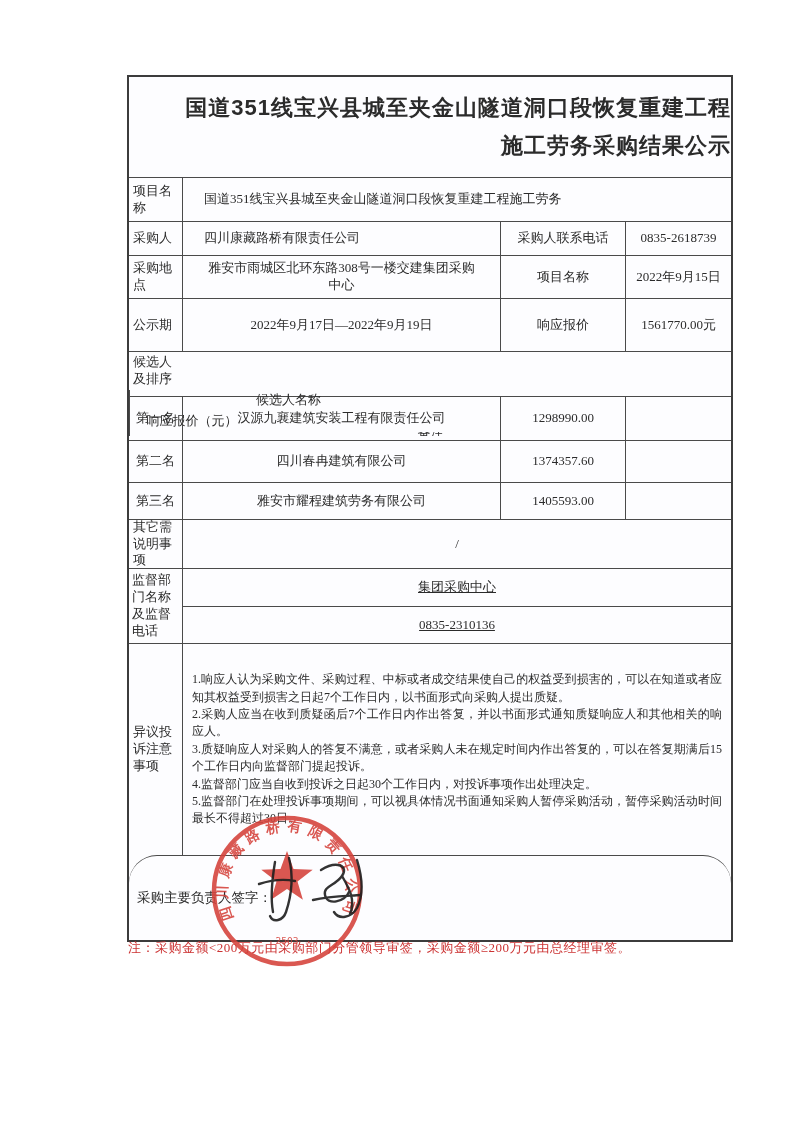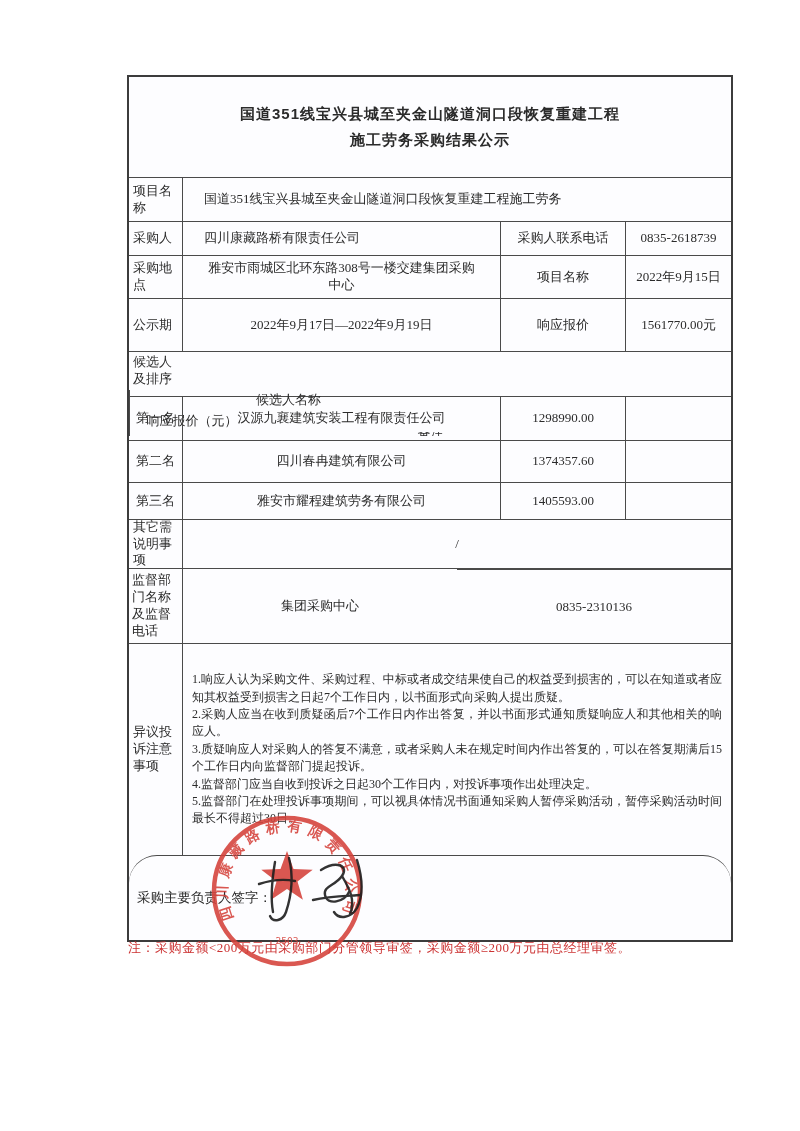--- a/index.html
+++ b/index.html
@@ -28,26 +28,26 @@
   .h44{height:44px;} .h34{height:34px;} .h43{height:43px;} .h53{height:53px;}
   .h45{height:45px;flex-direction:column;} .h44b{height:44px;} .h42{height:42px;} .h37{height:37px;}
   .h49{height:49px;} .h75{height:75px;} .h212{height:212px;} .h85{height:85px;border-radius:28px;}
 
   .label{justify-content:flex-start;text-align:left;padding:2px 4px;}
   .label-center{justify-content:center;padding:2px 3px;}
   .left{justify-content:flex-start;text-align:center;padding:2px 21px;}
   .center{justify-content:center;text-align:center;padding:2px 4px;}
 
   .title-cell{
-    width:100%;display:flex;flex-direction:column;justify-content:center;align-items:center;
+    width:100%;display:flex;flex-direction:column;justify-content:center;align-items:flex-end;
     font-family:"Liberation Sans","DejaVu Sans",sans-serif;font-weight:bold;
-    font-size:15px;line-height:1.75;letter-spacing:1px;
+    font-size:22px;line-height:1.75;letter-spacing:1px;
   }
 
-  .sup-col{flex:1;display:flex;flex-direction:row;}
+  .sup-col{flex:1;display:flex;flex-direction:column;text-decoration:underline;}
   .sup-sub{flex:1;display:flex;align-items:center;justify-content:center;font-size:13px;}
   .sup-sub + .sup-sub{border-top:1px solid var(--bc);}
 
   .objection-body{
     width:100%;padding:4px 9px;font-size:12px;line-height:1.45;text-align:justify;
   }
   .objection-body .obj-item{margin:0;}
 
   .sig-cell{width:100%;display:flex;align-items:center;padding-left:8px;font-size:13.5px;}
 

